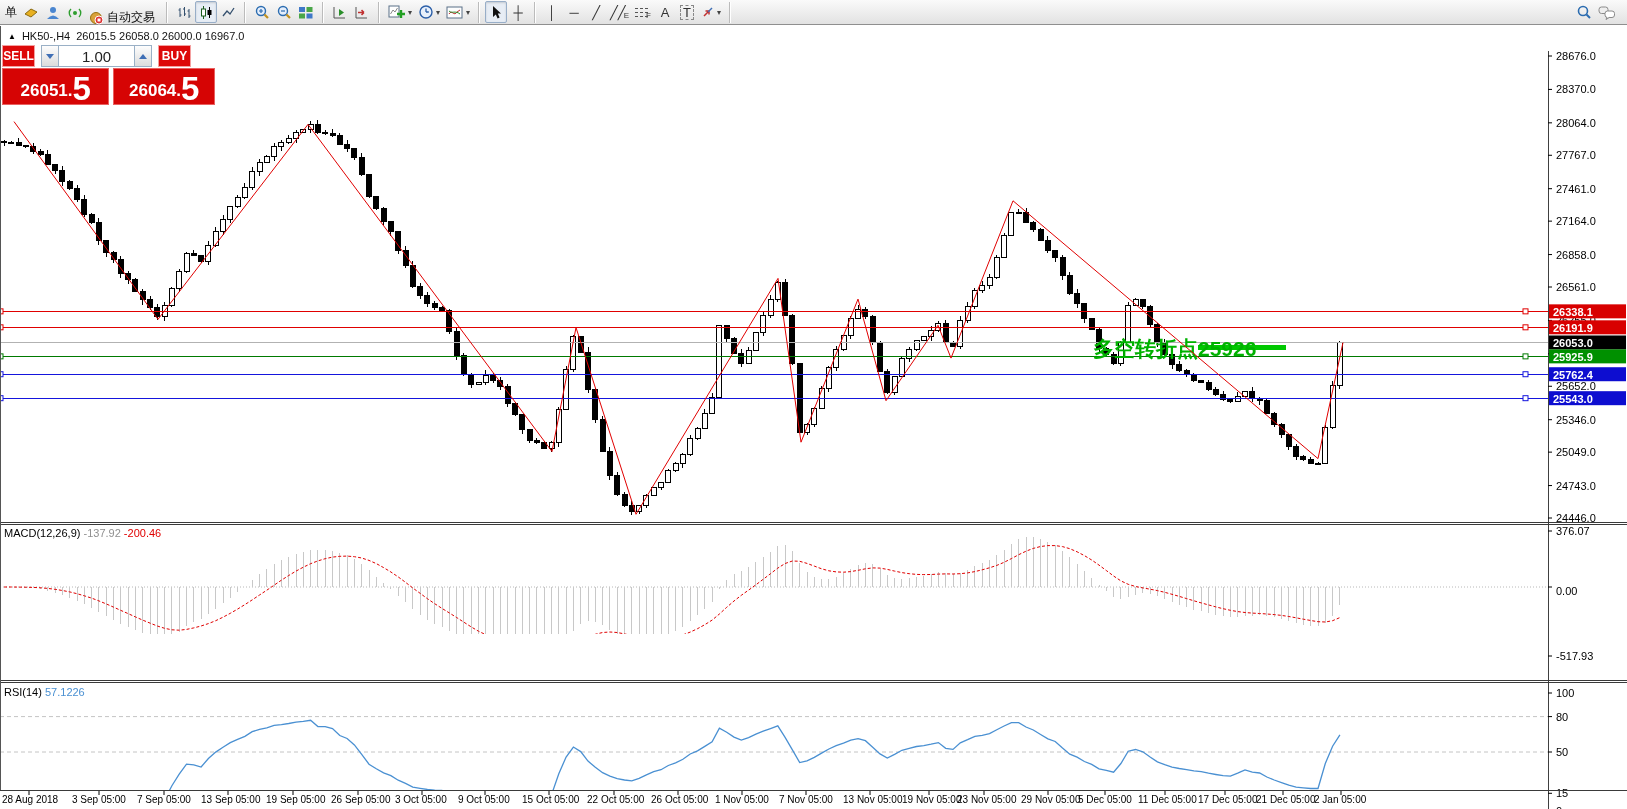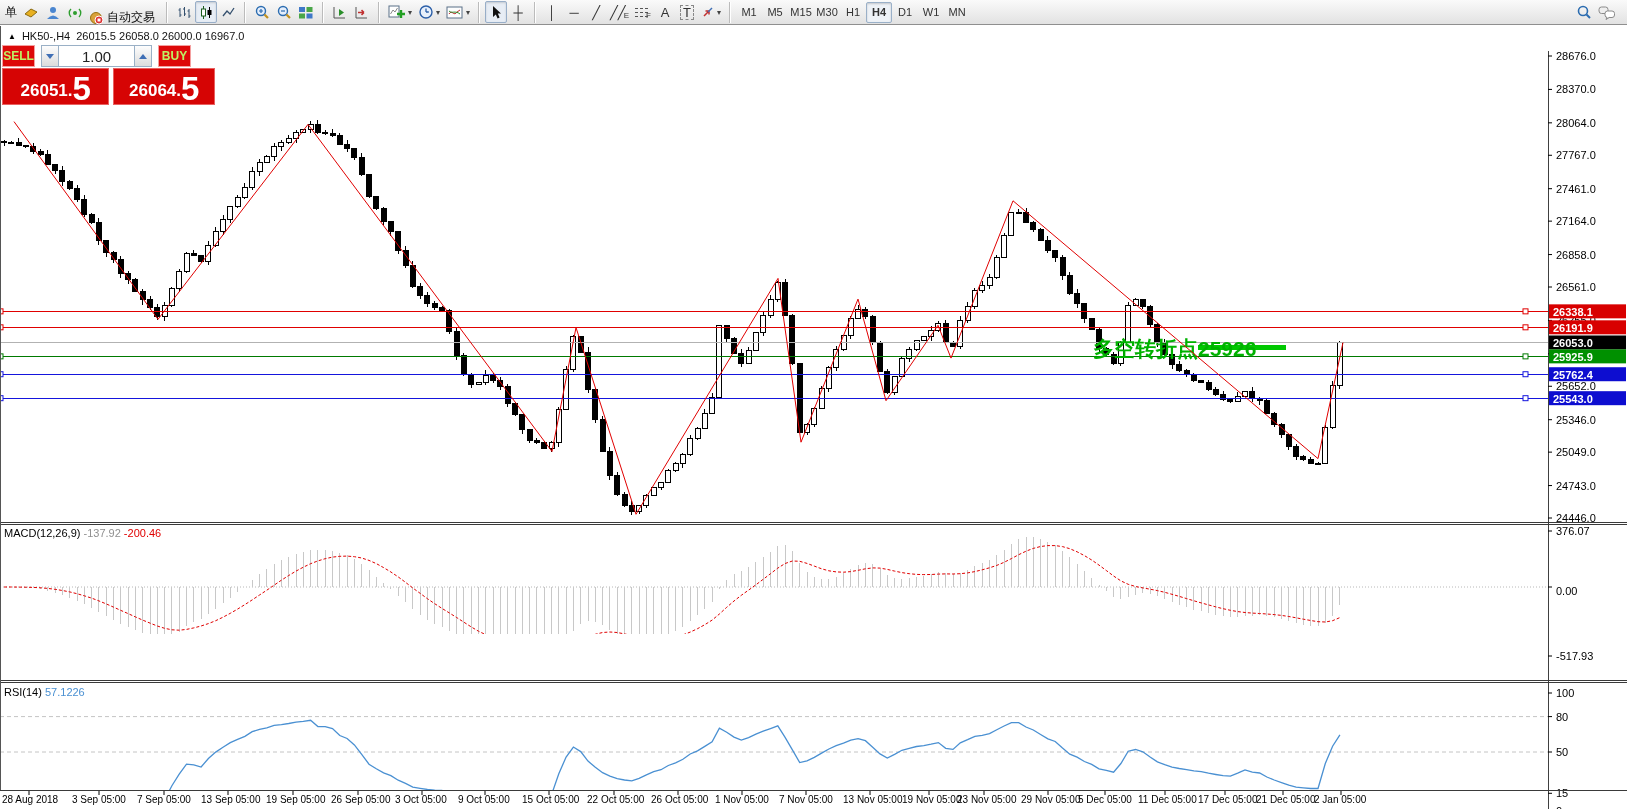--- a/index.html
+++ b/index.html
@@ -32,21 +32,21 @@
   .workspace { position:absolute; left:0; top:25px; width:1627px; height:784px; background:#fff; }
   #chart-svg { position:absolute; left:0; top:0; }
 
   .chart-header { position:absolute; left:8px; top:5px; font-size:11px; color:#111;
     display:flex; align-items:center; gap:6px; }
   .chart-header .arrow { font-size:8px; color:#000; }
 
   
   .trade-panel { position:absolute; left:2px; top:20px; width:213px; }
   .tp-top { display:flex; height:22px; }
-  .tp-btn-label { width:33px; background:#dd0909; color:#bef264; font-size:12px; font-weight:bold;
+  .tp-btn-label { width:33px; background:#dd0909; color:#ffffff; font-size:12px; font-weight:bold;
     display:flex; align-items:center; justify-content:center; border:1px solid #f4a0a0; }
   .tp-spin { width:18px; background:linear-gradient(#fdfdfd,#dcdcdc); border:1px solid #9ab0c6;
     display:flex; align-items:center; justify-content:center; }
   .tri-up { width:0; height:0; border-left:4px solid transparent; border-right:4px solid transparent; border-bottom:5px solid #3f6fb5; }
   .tri-dn { width:0; height:0; border-left:4px solid transparent; border-right:4px solid transparent; border-top:5px solid #3f6fb5; }
   .tp-vol { width:75px; height:22px; border:1px solid #9ab0c6; border-left:0; border-right:0;
     text-align:center; font-size:15px; color:#222; font-family:"Liberation Sans",sans-serif; }
   .tp-gap { flex:1; }
   .tp-prices { display:flex; margin-top:1px; gap:4px; }
   .tp-price { height:37px; background:#d60404; color:#fff; display:flex; align-items:flex-end;
@@ -216,31 +216,20 @@
         </span>
       <span class="tb-btn">
         <svg width="14" height="14">
             <path d="M3,11 L8,6 M8,6 H4.5 M8,6 V9.5" stroke="#c03030" stroke-width="1.5" fill="none"></path>
             <path d="M11,3 L7,7" stroke="#3f6fb5" stroke-width="1.5"></path>
           </svg>
         <span class="caret">▾</span>
         </span>
     </div>
     <div class="sep"></div>
-    <div class="tb-group" id="tf-group">
-        <span class="tf-btn">M1</span>
-        <span class="tf-btn">M5</span>
-        <span class="tf-btn">M15</span>
-        <span class="tf-btn">M30</span>
-        <span class="tf-btn">H1</span>
-        <span class="tf-btn active">H4</span>
-        <span class="tf-btn">D1</span>
-        <span class="tf-btn">W1</span>
-        <span class="tf-btn">MN</span>
-      </div>
     <div class="tb-spacer"></div>
     <div class="tb-group" style="padding-right:8px;">
       <span class="tb-btn">
         <svg width="16" height="16">
             <circle cx="7" cy="7" r="4.5" fill="none" stroke="#2b6cb0" stroke-width="1.6"></circle>
             <line x1="10.5" y1="10.5" x2="14" y2="14" stroke="#2b6cb0" stroke-width="2"></line>
           </svg>
         </span>
       <span class="tb-btn">
         <svg width="18" height="15">

